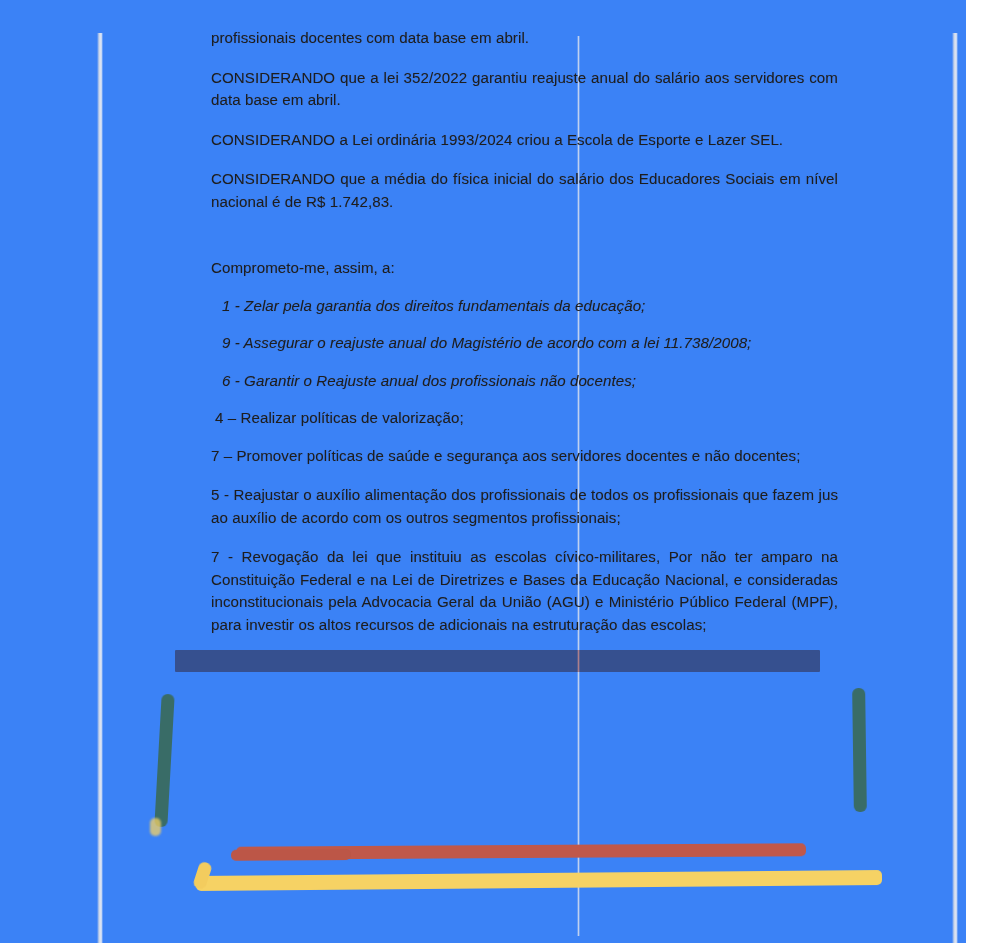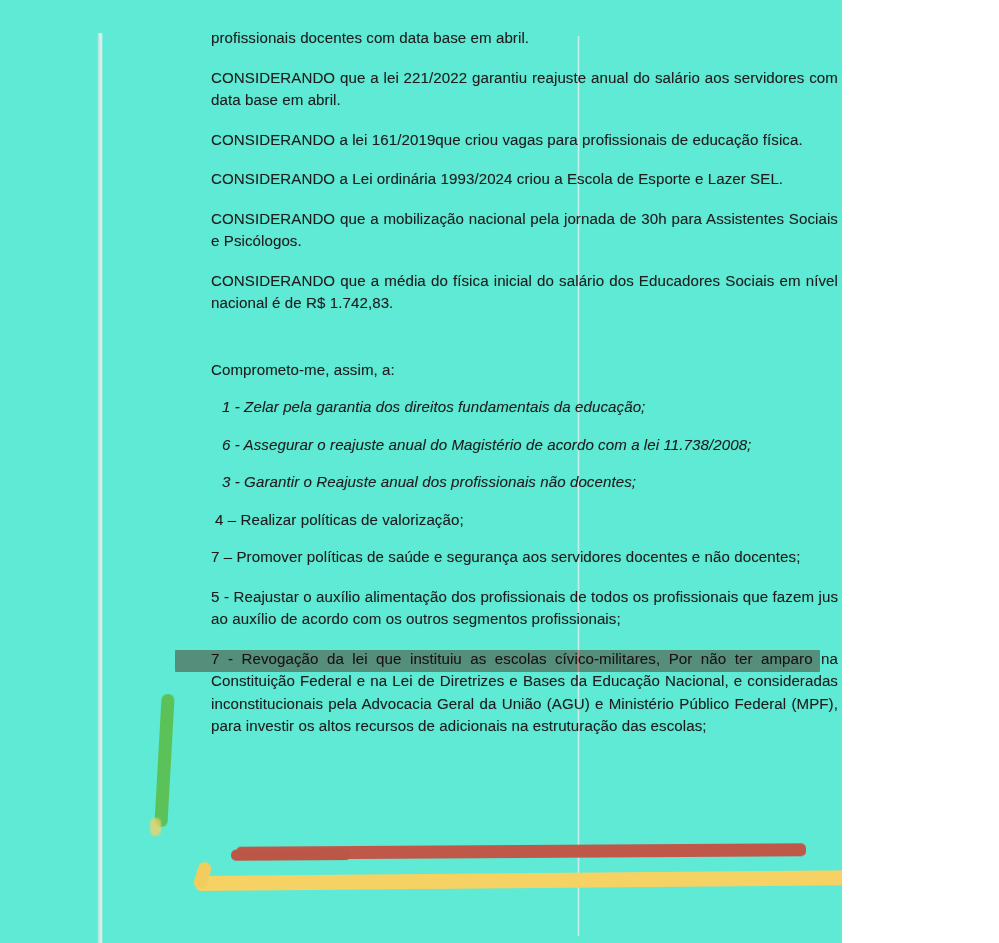--- a/index.html
+++ b/index.html
@@ -5,23 +5,23 @@
   html, body {
     margin: 0;
     padding: 0;
     background: #ffffff;
   }
   body {
     font-family: "Liberation Sans", sans-serif;
   }
   #page {
     position: relative;
-    width: 842px;
+    width: 966px;
     height: 943px;
-    background: #5eead4;
+    background: #3b82f6;
     overflow: hidden;
   }
 
   
   .page-edge {
     position: absolute;
     top: 33px;
     width: 6px;
     height: 910px;
     background: linear-gradient(to right,
@@ -164,38 +164,36 @@
 <div id="page">
 
   <div class="page-edge left"></div>
   <div class="page-edge right"></div>
   <div class="fold-line"></div>
 
   <div class="doc-body">
 
     <p class="para">profissionais docentes com data base em abril.</p>
 
-    <p class="para">CONSIDERANDO que a lei 221/2022 garantiu reajuste anual do salário aos servidores com data base em abril.</p>
-
-
-    <p class="para">CONSIDERANDO a lei 161/2019que criou vagas para profissionais de educação física.</p>
+    <p class="para">CONSIDERANDO que a lei 352/2022 garantiu reajuste anual do salário aos servidores com data base em abril.</p>
+
+
 
     <p class="para">CONSIDERANDO a Lei ordinária 1993/2024 criou a Escola de Esporte e Lazer SEL.</p>
 
-    <p class="para">CONSIDERANDO que a mobilização nacional pela jornada de 30h para Assistentes Sociais e Psicólogos.</p>
 
     <p class="para">CONSIDERANDO que a média do física inicial do salário dos Educadores Sociais em nível nacional é de R$ 1.742,83.</p>
 
     <p class="para noj spacer-before tight">Comprometo-me, assim, a:</p>
 
     <p class="para noj item-indent tight">1 - Zelar pela garantia dos direitos fundamentais da educação;</p>
 
-    <p class="para noj item-indent tight">6 - Assegurar o reajuste anual do Magistério de acordo com a lei 11.738/2008;</p>
-
-    <p class="para noj item-indent tight">3 - Garantir o Reajuste anual dos profissionais não docentes;</p>
+    <p class="para noj item-indent tight">9 - Assegurar o reajuste anual do Magistério de acordo com a lei 11.738/2008;</p>
+
+    <p class="para noj item-indent tight">6 - Garantir o Reajuste anual dos profissionais não docentes;</p>
 
     <p class="para noj item-indent-sm tight">4 – Realizar políticas de valorização;</p>
 
     <p class="para">7 – Promover políticas de saúde e segurança aos servidores docentes e não docentes;</p>
 
     <p class="para">5 - Reajustar o auxílio alimentação dos profissionais de todos os profissionais que fazem jus ao auxílio de acordo com os outros segmentos profissionais;</p>
 
     <p class="para">7 - Revogação da lei que instituiu as escolas cívico-militares, Por não ter amparo na Constituição Federal e na Lei de Diretrizes e Bases da Educação Nacional, e consideradas inconstitucionais pela Advocacia Geral da União (AGU) e Ministério Público Federal (MPF), para investir os altos recursos de adicionais na estruturação das escolas;</p>
 
   </div>

